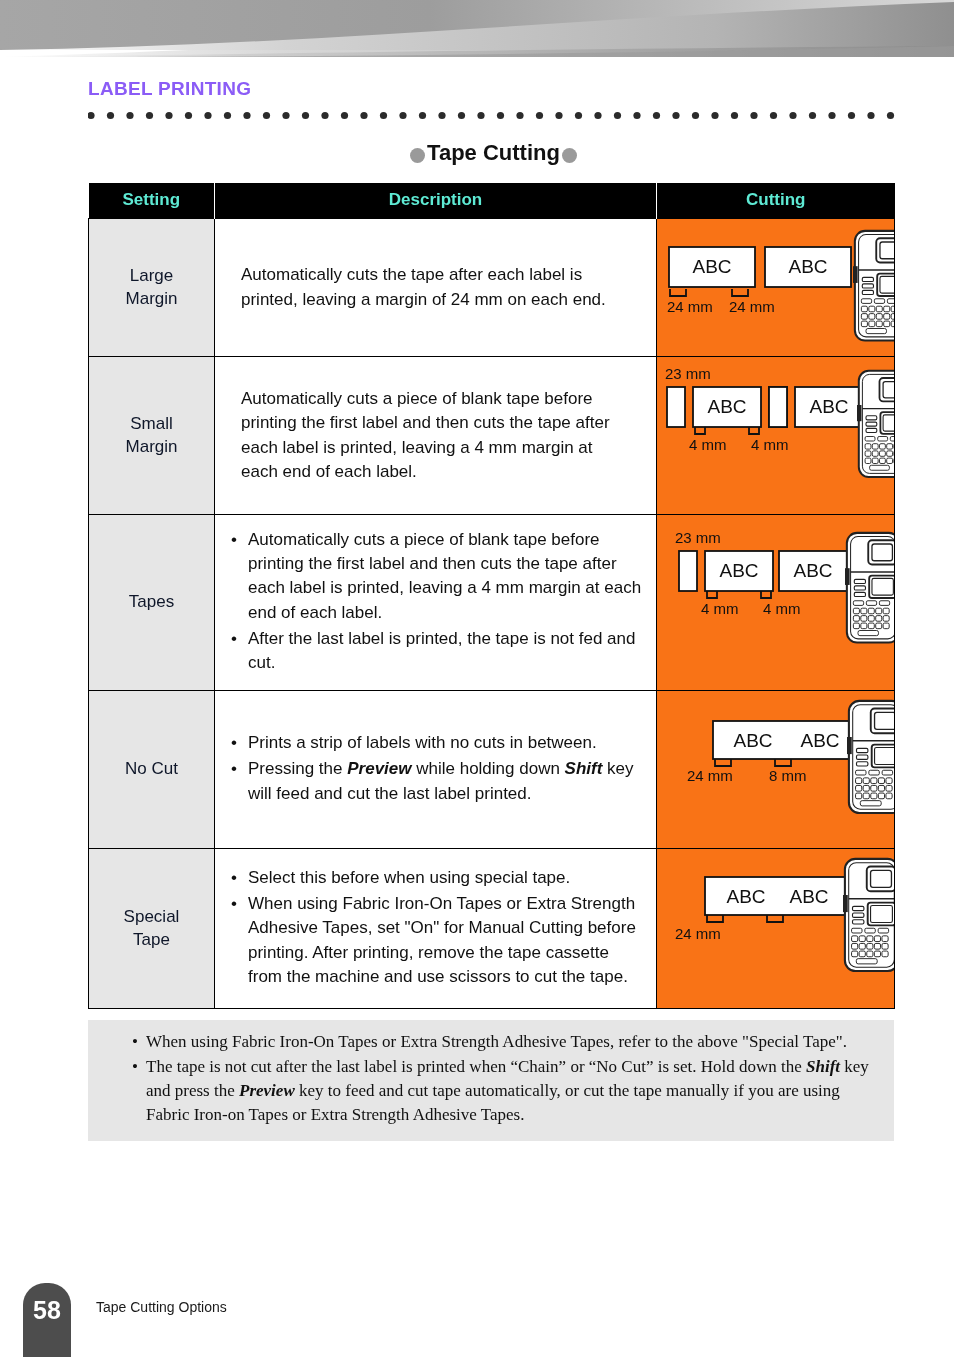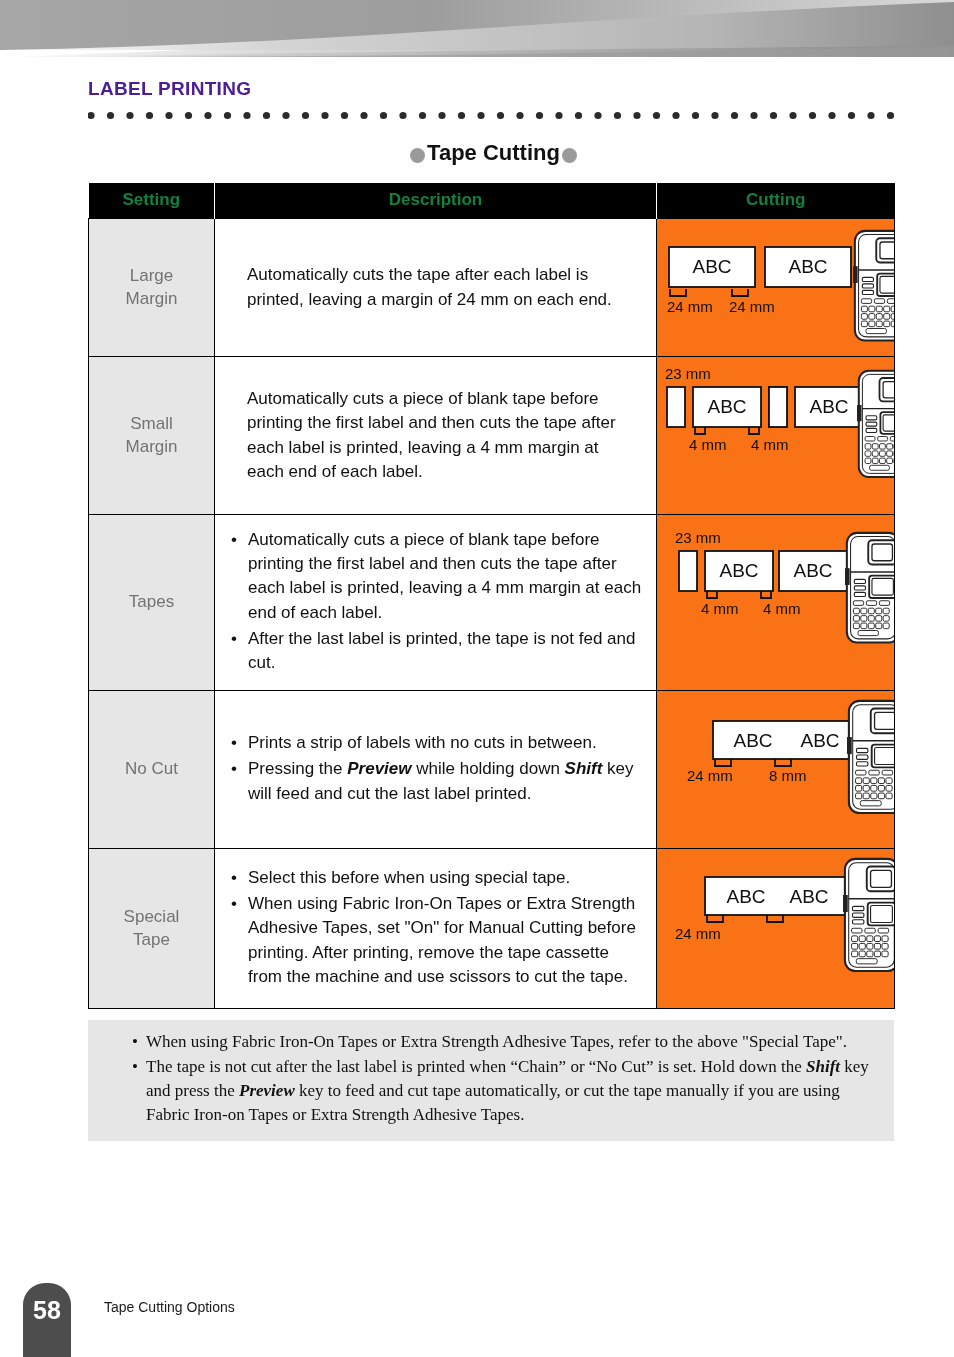--- a/index.html
+++ b/index.html
@@ -11,21 +11,21 @@
     position:relative;
     overflow:hidden;
   }
 
   
   .banner { position:absolute; left:0; top:0; width:954px; height:72px; overflow:hidden; }
 
   
   .chapter-head {
     position:absolute; left:88px; top:78px;
-    font-size:19px; font-weight:bold; letter-spacing:0.3px; color:#4c1d95;
+    font-size:19px; font-weight:bold; letter-spacing:0.3px; color:#8b5cf6;
   }
   .dotrule {
     position:absolute; left:88px; top:106px; width:810px; height:9px;
   }
 
   
   .section-title {
     position:absolute; left:0; top:140px; width:954px;
     text-align:center;
     font-size:22px; font-weight:bold; color:#111;
@@ -37,52 +37,52 @@
   }
 
   
   .tbl {
     position:absolute; left:88px; top:183px;
     width:806px;
     border-collapse:collapse;
     table-layout:fixed;
   }
   .tbl th {
-    background:#000; color:#15803d;
+    background:#000; color:#5eead4;
     font-size:17px; font-weight:bold;
     padding:7px 0 8px;
     border-right:1px solid #fff;
   }
   .tbl th:last-child { border-right:none; }
   .tbl td {
     border:1px solid #000;
     vertical-align:middle;
   }
   .col-setting { width:126px; }
   .col-desc    { width:442px; }
   .col-example { width:238px; }
 
   td.setting {
     background:#e6e6e6;
     text-align:center;
-    font-size:17px; color:#737373;
+    font-size:17px; color:#0f172a;
     line-height:1.35;
     padding:4px 14px;
   }
   td.desc {
     background:#fff;
     font-size:17px; color:#111;
     line-height:1.42;
     padding:12px 14px 12px 16px;
   }
   td.example {
     background:#f97316;
     padding:0; position:relative; overflow:hidden;
   }
-  .desc p { margin:16px; }
+  .desc p { margin:10px; }
   .bl { display:flex; margin:0 0 2px 0; }
   .bl .bu { width:17px; flex:0 0 17px; }
   .bl .bt { flex:1; }
 
   
   .ex-wrap { position:relative; width:238px; height:100%; }
   .ex-svg  { position:absolute; left:0; top:0; }
 
   
   .note {
@@ -100,21 +100,21 @@
   .pagebadge {
     position:absolute; left:23px; top:1283px;
     width:48px; height:80px;
     background:#4d4d4d;
     border-radius:22px 22px 0 0;
     color:#fff; font-size:25px; font-weight:bold;
     display:flex; align-items:flex-start; justify-content:center;
     padding-top:13px;
   }
   .footer-text {
-    position:absolute; left:104px; top:1299px;
+    position:absolute; left:96px; top:1299px;
     font-size:14px; color:#1a1a1a;
   }
   b { font-weight:bold;font-style:italic; }
 </style>
 </head>
 <body>
 
 <div class="banner">
   <svg width="954" height="72" viewBox="0 0 954 72">
     <defs>

